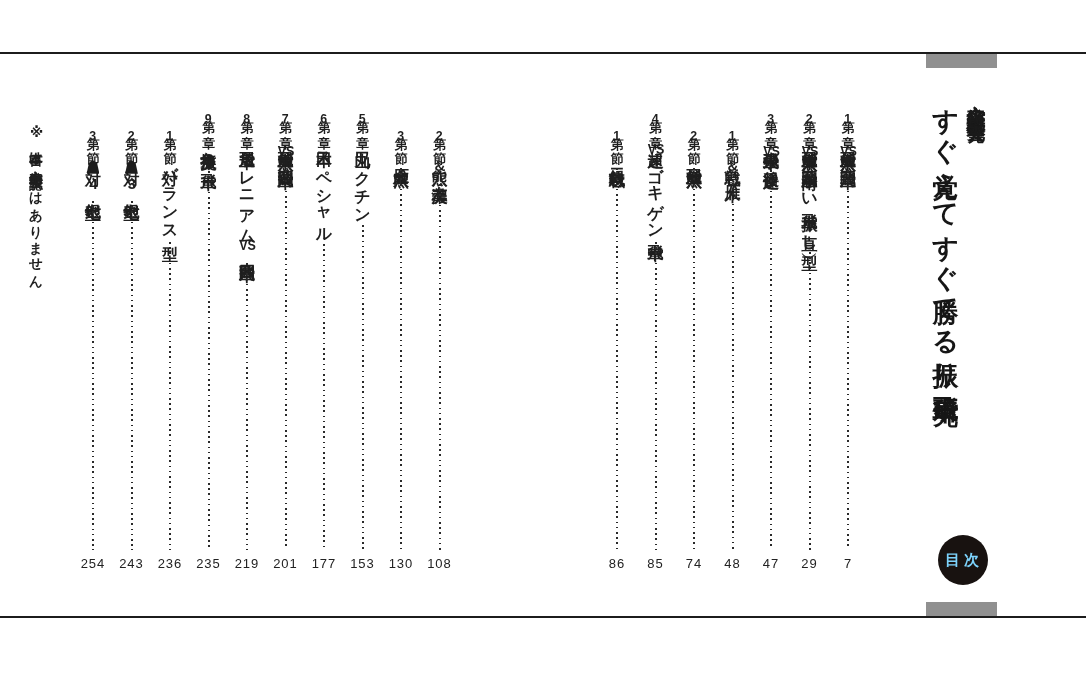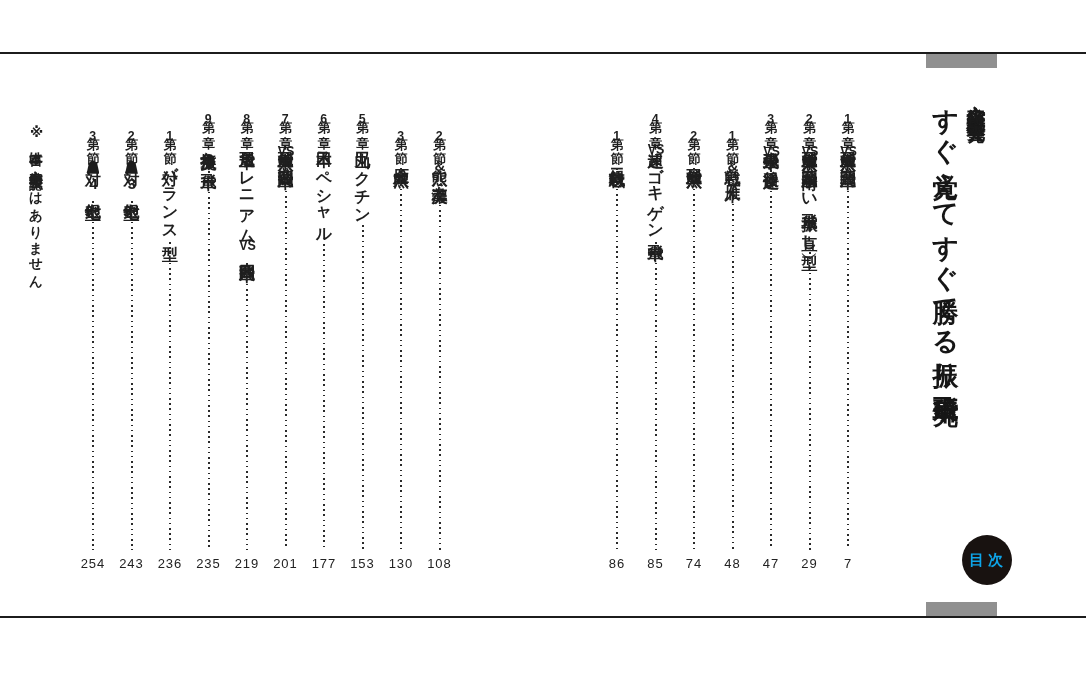--- a/index.html
+++ b/index.html
@@ -20,22 +20,22 @@
     writing-mode:vertical-rl;text-orientation:mixed;
   }
   .title-sub{
     font-size:19px;font-weight:bold;letter-spacing:2px;line-height:1.1;color:#1a1a1a;
   }
   .title-main{
     font-size:26px;font-weight:bold;letter-spacing:1.5px;line-height:1.1;
     margin-right:5px;color:#161616;
   }
   .toc-badge{
-    position:absolute;left:962px;top:535px;width:50px;height:50px;border-radius:50%;
-    background:#181210;color:#0ea5e9;display:flex;align-items:center;justify-content:center;
+    position:absolute;left:938px;top:535px;width:50px;height:50px;border-radius:50%;
+    background:#181210;color:#7dd3fc;display:flex;align-items:center;justify-content:center;
     font-size:15px;font-weight:bold;letter-spacing:4px;padding-left:2px;box-sizing:border-box;
     writing-mode:horizontal-tb;
   }
 
   
   .toc{
     position:absolute;top:110px;left:16px;right:226px;height:462px;
     display:flex;flex-direction:row-reverse;justify-content:flex-start;
     gap:14.5px;
   }

